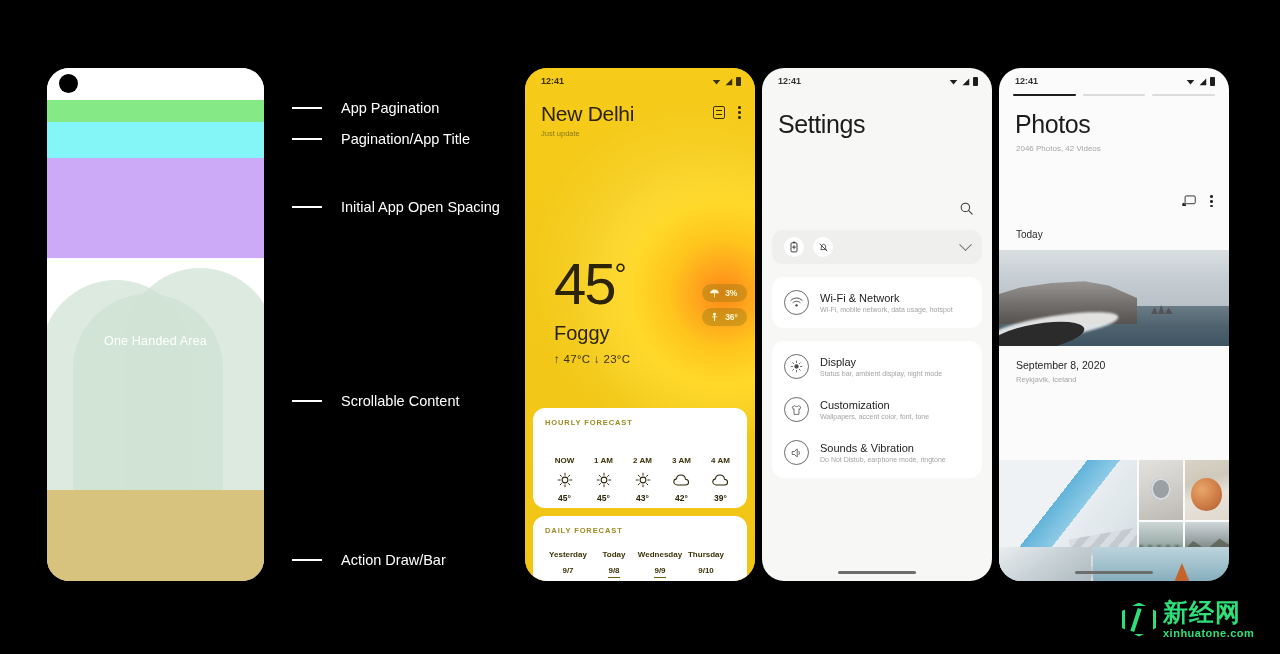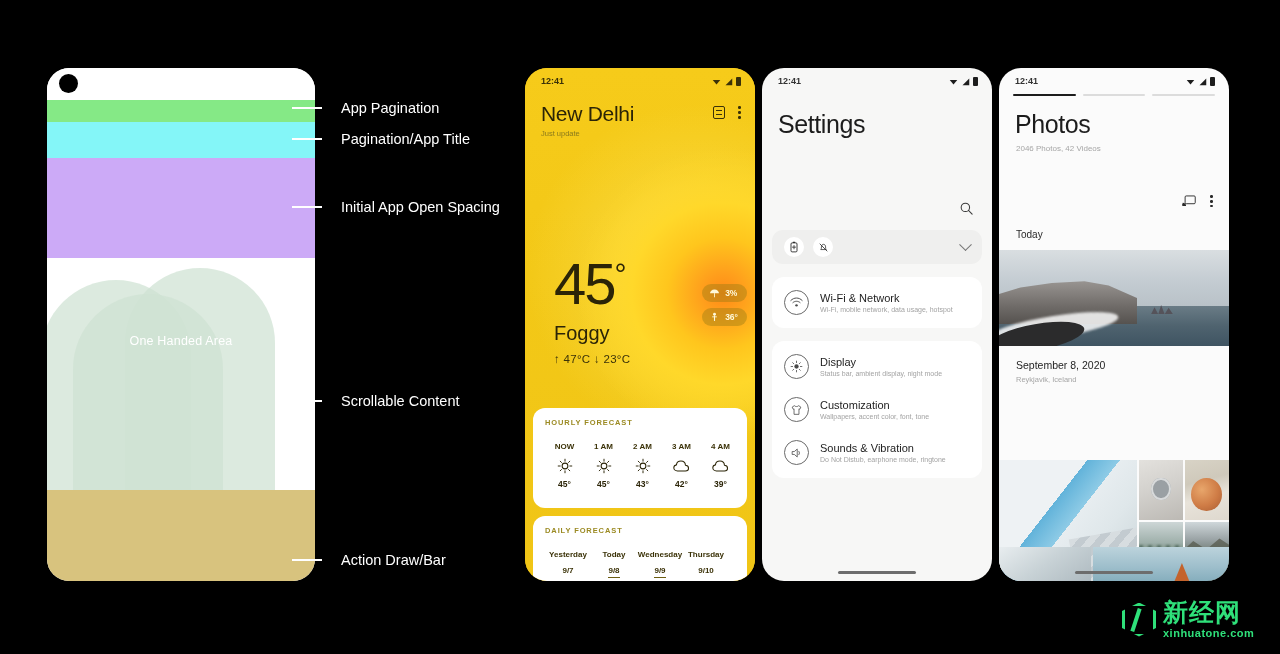--- a/index.html
+++ b/index.html
@@ -12,21 +12,21 @@
   .stage { position: relative; width: 1280px; height: 654px; background: #000; }
 
   
   .phone {
     position: absolute;
     border-radius: 22px;
     overflow: hidden;
   }
 
   
-  #phone1 { left: 47px; top: 68px; width: 268px; height: 513px; background: #fff; }
+  #phone1 { left: 47px; top: 68px; width: 217px; height: 513px; background: #fff; }
   .p1-status { height: 32px; background: #fff; position: relative; }
   .p1-camera {
     position: absolute; left: 12px; top: 6px;
     width: 19px; height: 19px; border-radius: 50%; background: #000;
   }
   .band-green  { height: 22px;  background: #85e986; }
   .band-cyan   { height: 36px;  background: #84f6f8; }
   .band-purple { height: 100px; background: #ccaaf7; }
   .p1-scroll {
     position: relative; height: 232px; background: #fff; overflow: hidden;
@@ -96,21 +96,21 @@
   }
   .w-badge svg { display:block; }
   .w-card {
     position: absolute; left: 8px; right: 8px;
     background: #ffffff; border-radius: 12px; padding: 10px 0 8px 12px;
     overflow: hidden;
   }
   #hourly-card { top: 340px; height: 100px; }
   #daily-card  { top: 448px; height: 80px; }
   .card-head { font-size: 7.5px; color: #9b8a22; letter-spacing: .9px; font-weight: 600; }
-  .hours { display: flex; gap: 0; margin-top: 15px; }
+  .hours { display: flex; gap: 0; margin-top: 29px; }
   .hour { width: 39px; flex: 0 0 39px; text-align: center; }
   .hour .hr-lbl { font-size: 8px; color: #3b3208; font-weight: 600; }
   .hour .hr-ico { height: 22px; display:flex; align-items:center; justify-content:center; margin: 4px 0 2px; }
   .hour .hr-tmp { font-size: 8.5px; color: #2b2407; font-weight: 700; }
   .days { display: flex; margin-top: 15px; }
   .day { width: 46px; flex: 0 0 46px; text-align: center; }
   .day .d-name { font-size: 8px; color: #3b3208; font-weight: 600; }
   .day .d-date { font-size: 8px; color: #3b3208; font-weight: 600; margin-top: 4px; display:inline-block; padding-bottom: 2px; }
   .day.active .d-date { border-bottom: 1.6px solid #6d5d10; }
 

